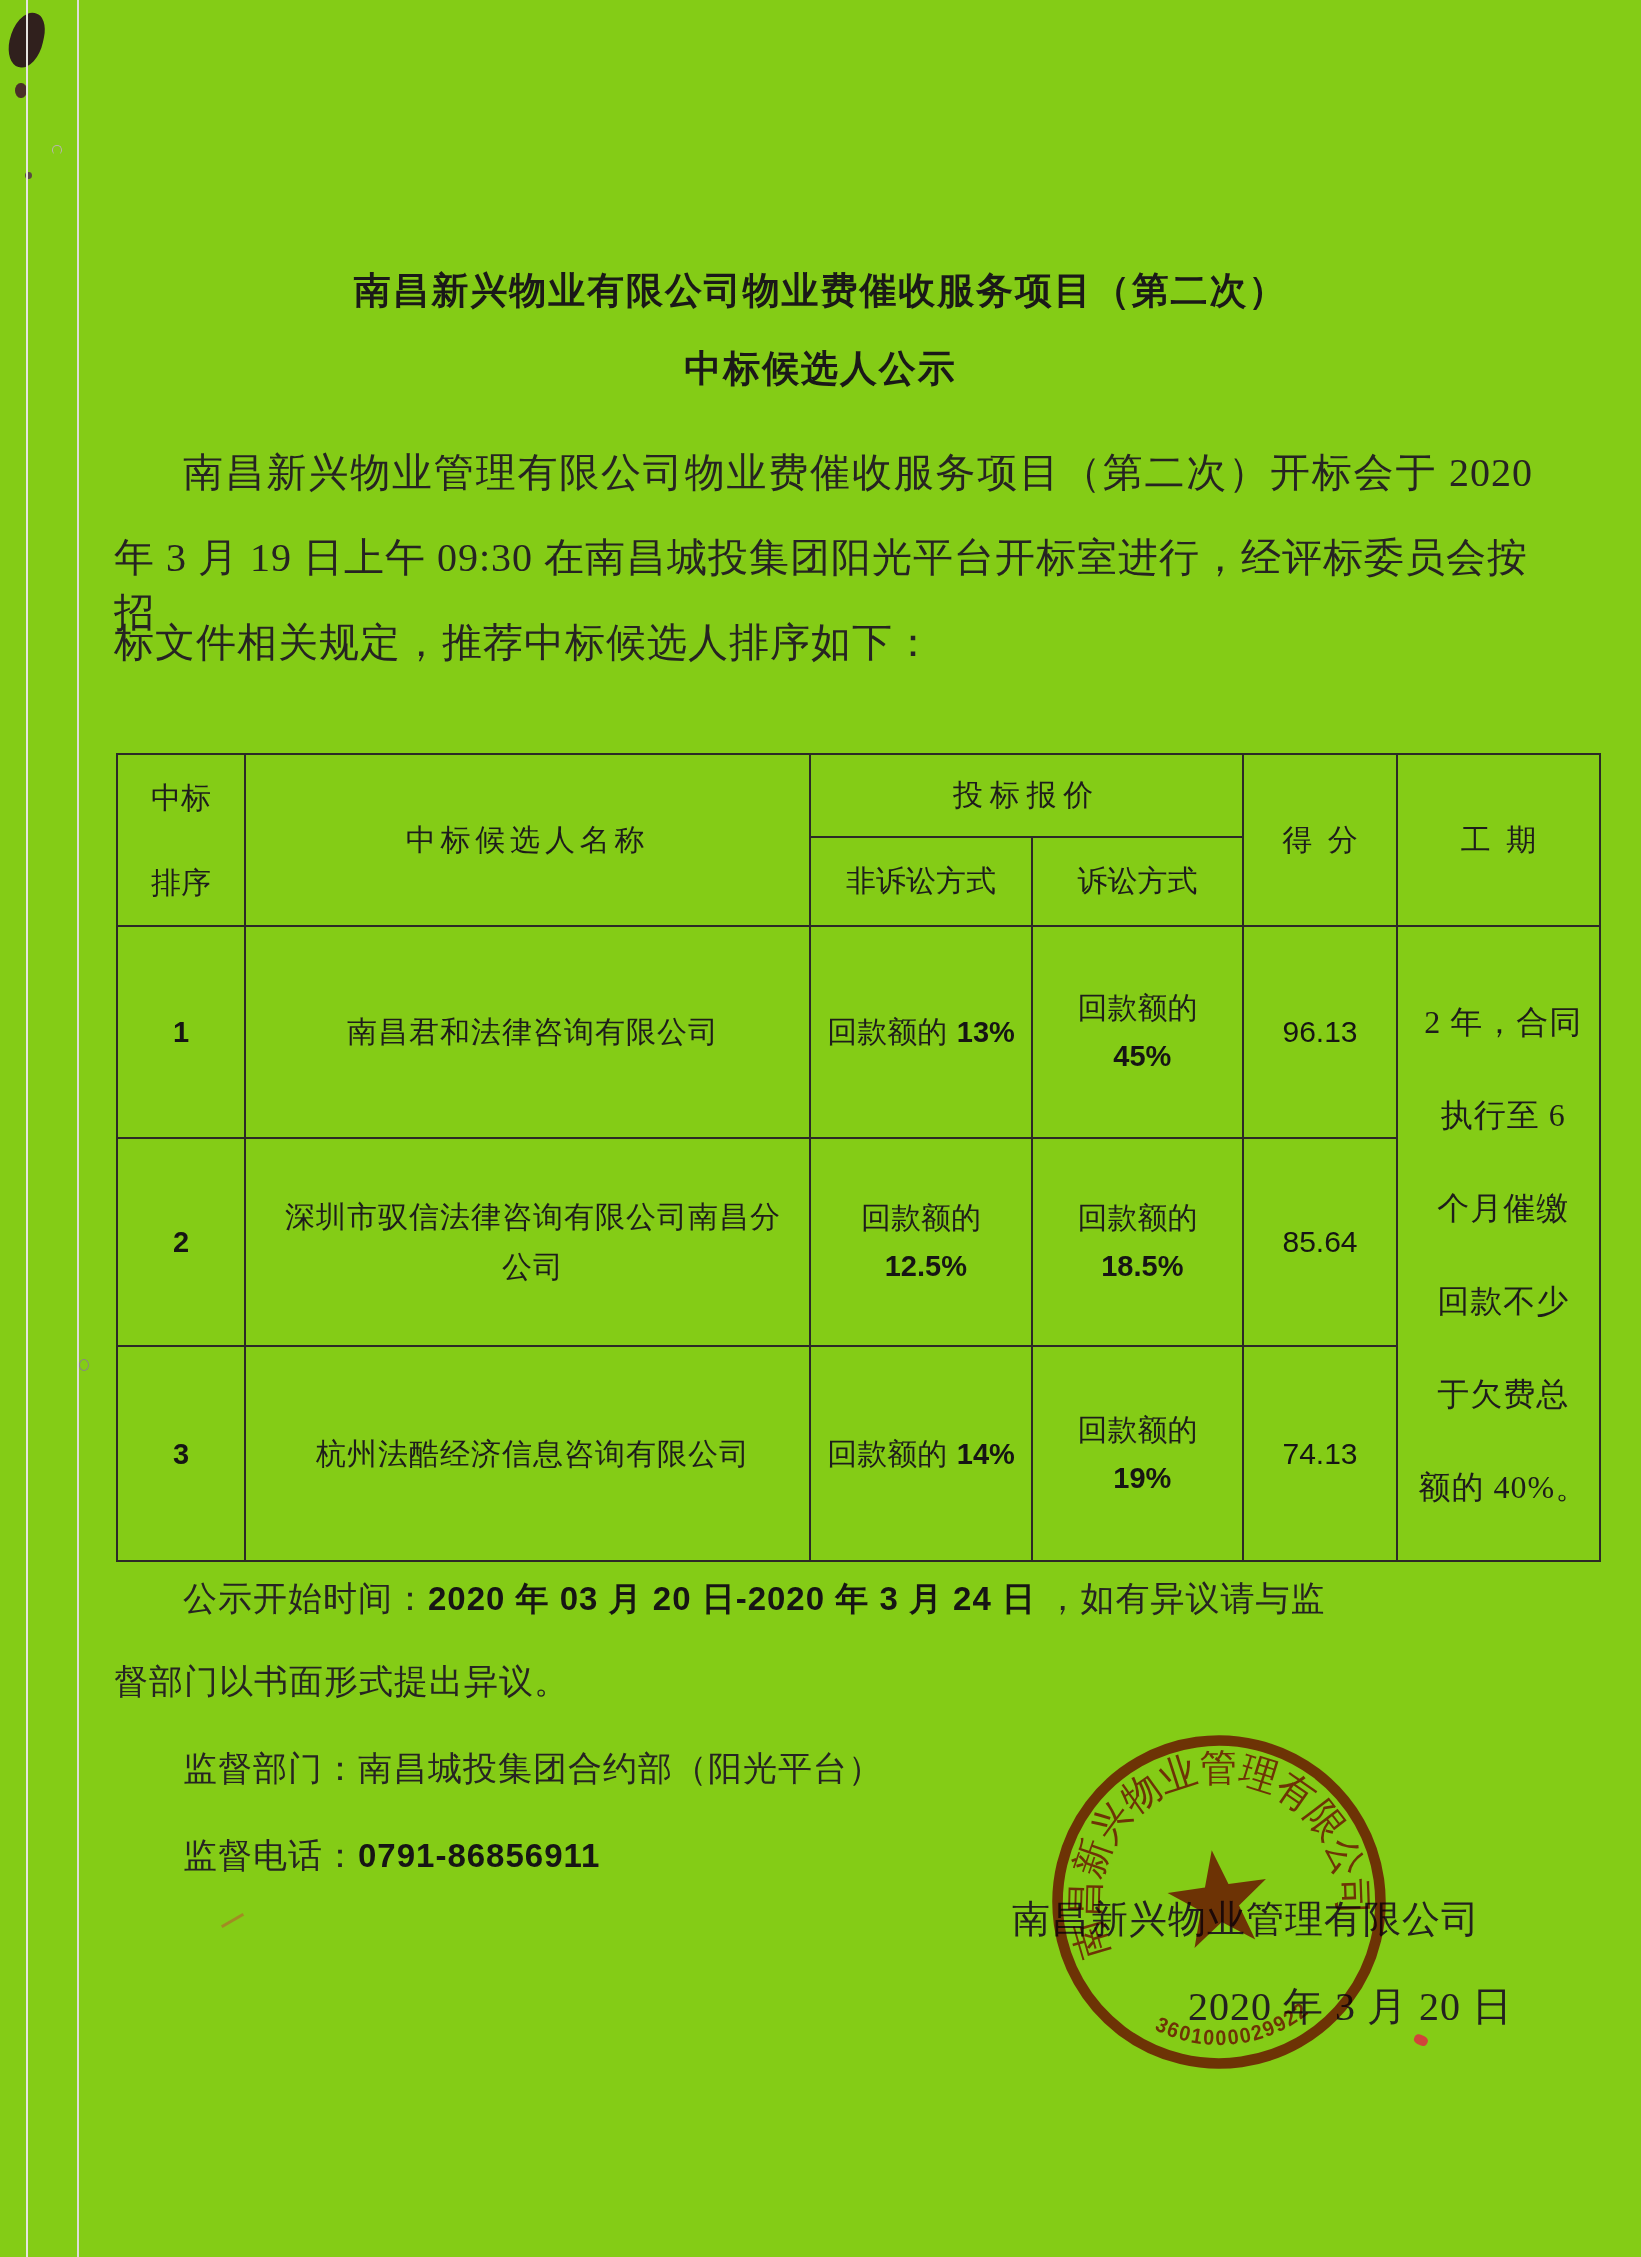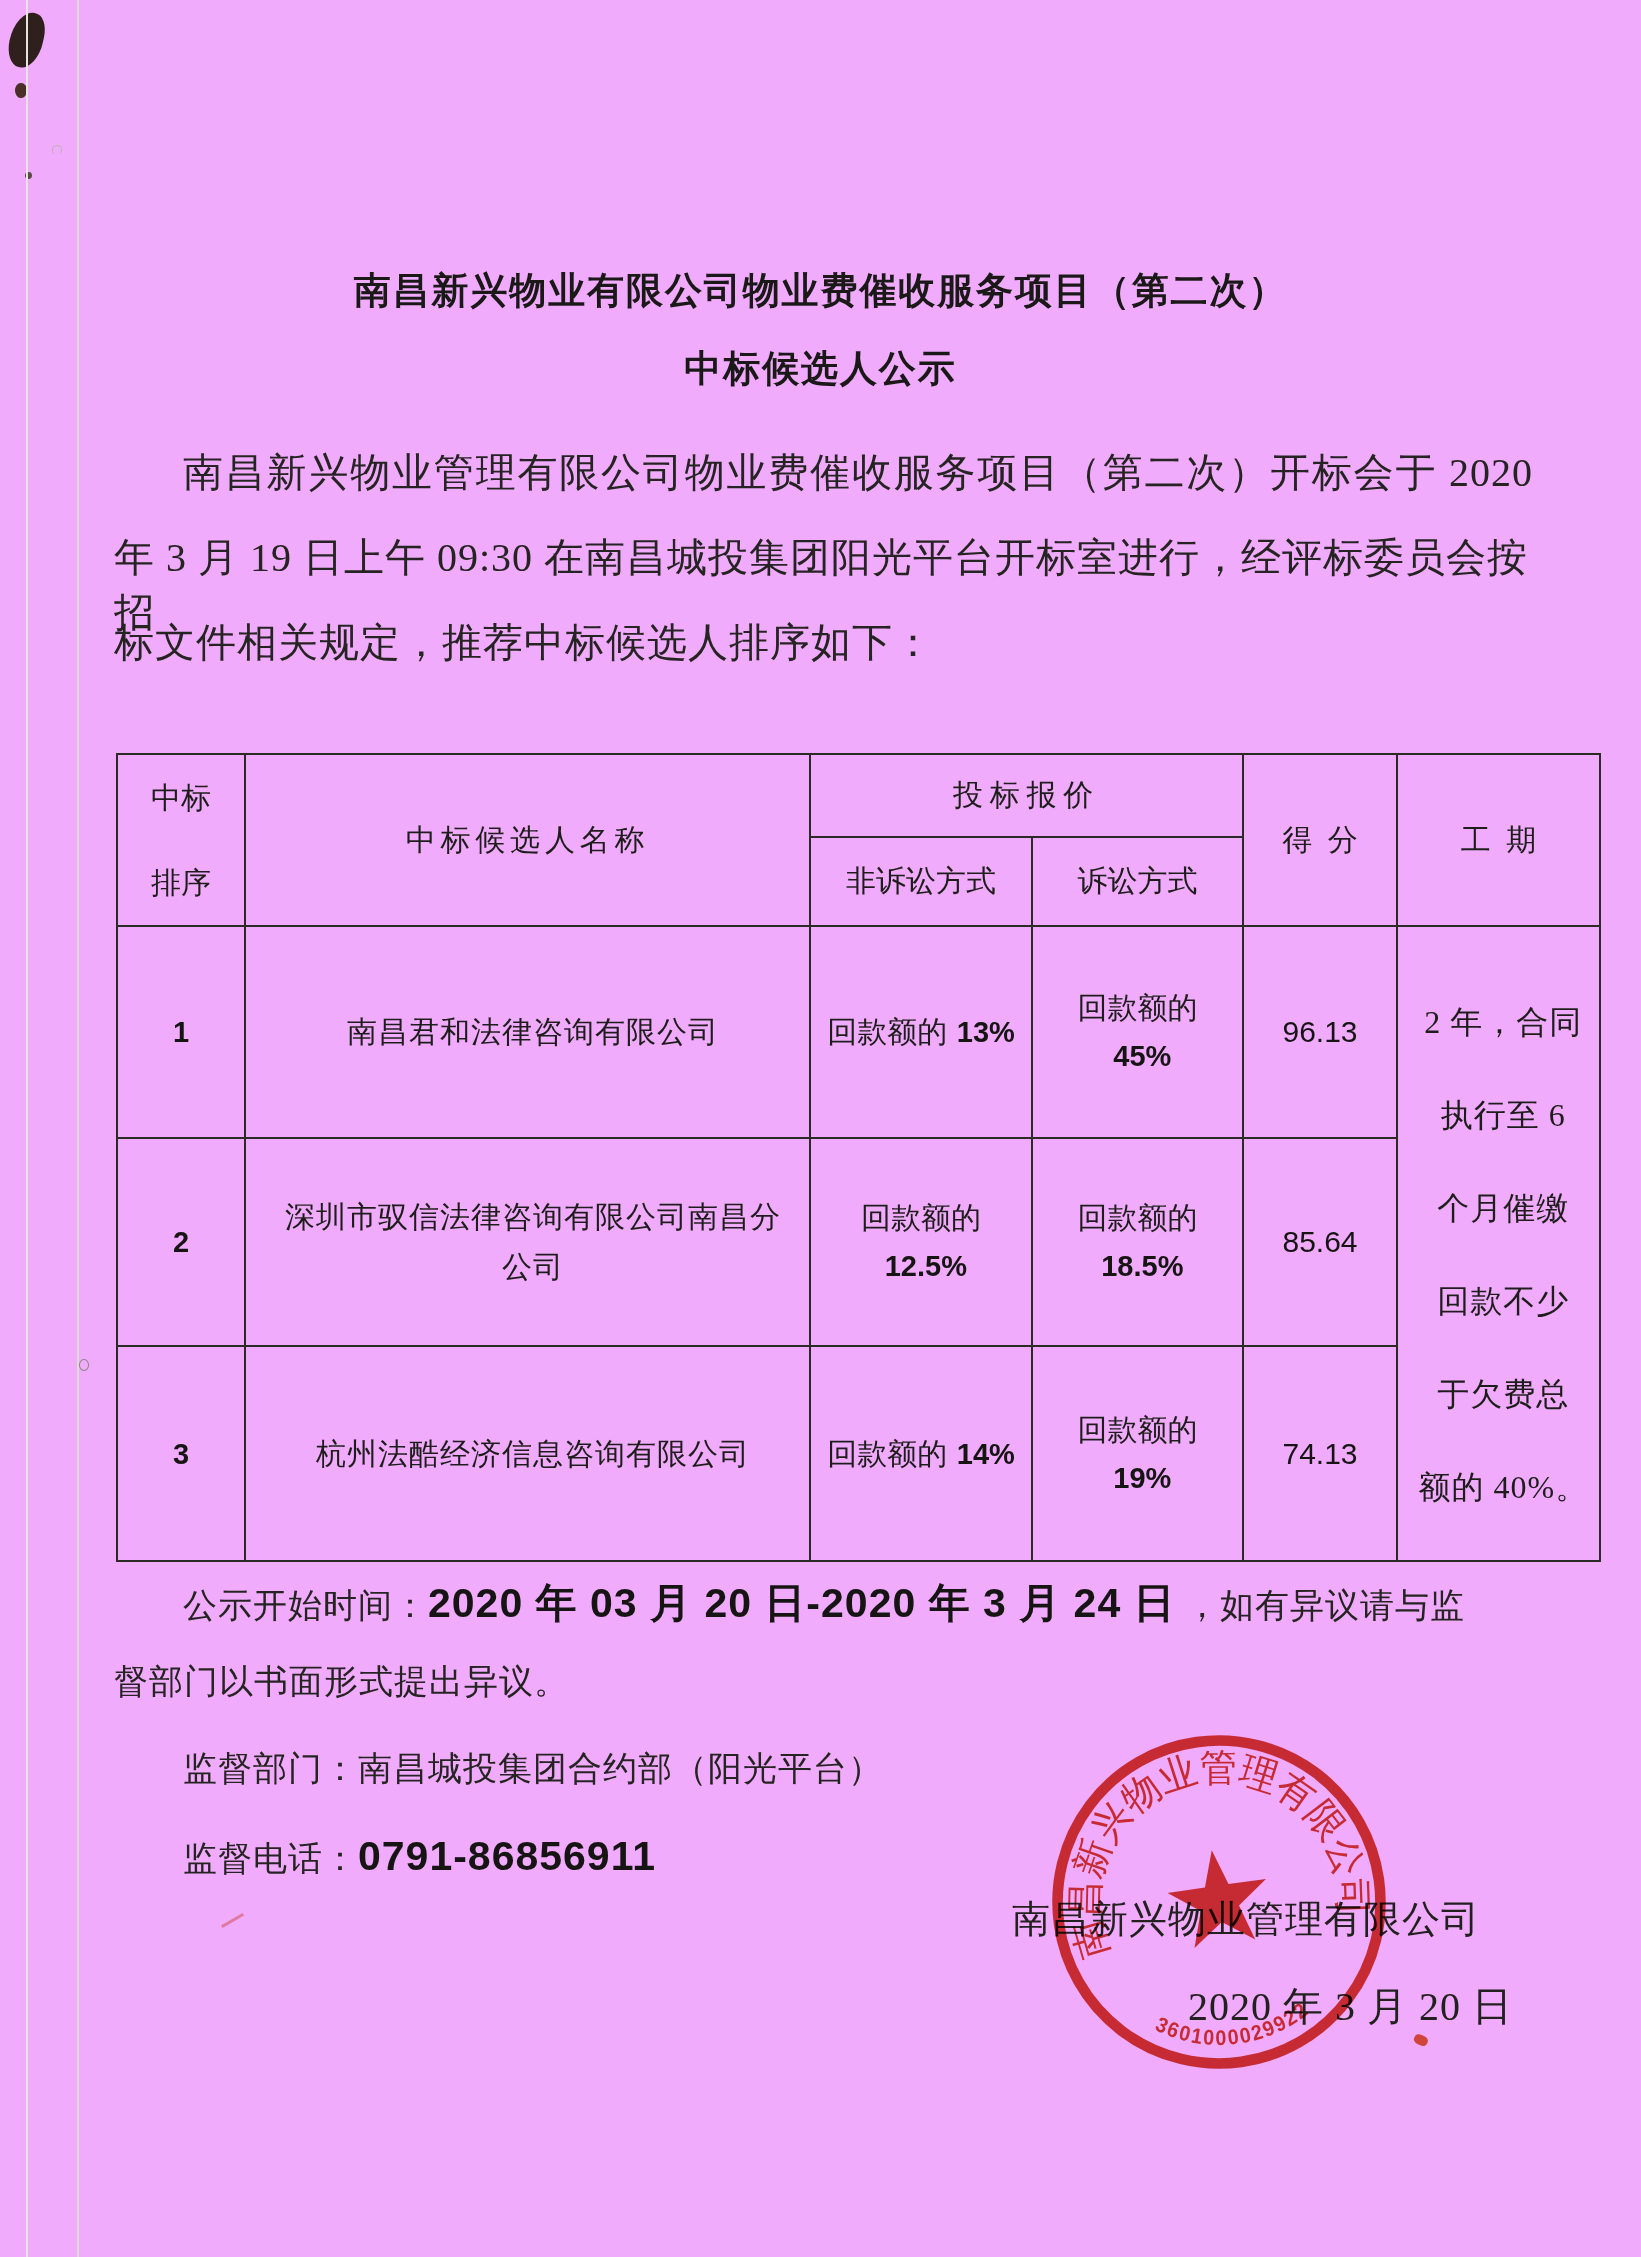--- a/index.html
+++ b/index.html
@@ -1,20 +1,20 @@
 <!DOCTYPE html>
 <html><head>
 <meta charset="utf-8">
 <style>
   * { margin:0; padding:0; box-sizing:border-box; }
   html,body { background:#8a8a8a; }
   .page {
     position:relative;
     width:1641px; height:2257px;
-    background:#f0abfc;
+    background:#84cc16;
     font-family:"Liberation Serif", serif;
     color:#232220;
     overflow:hidden;
   }
   .abs { position:absolute; }
 
   
   .title {
     left:0; width:1641px; text-align:center;
     font-family:"Liberation Sans", sans-serif;
@@ -68,21 +68,21 @@
     font-size:32px; letter-spacing:1px;
   }
   .td-duration div { line-height:93px; white-space:nowrap; }
 
   
   .ftr { font-size:34px; letter-spacing:1px; color:#262422; white-space:nowrap; }
   .f1 { left:183px; top:1576px; }
   .f2 { left:114px; top:1659px; }
   .f3 { left:183px; top:1746px; }
   .f4 { left:183px; top:1833px; }
-  .ftr .num { font-size:41px; }
+  .ftr .num { font-size:33px; }
 
   .sig { font-size:38px; letter-spacing:1px; color:#23211f; white-space:nowrap; }
   .sig1 { left:1012px; top:1894px; }
   .sig2 { left:1188px; top:1979px; font-size:40px; }
 
   
   .seal-svg { left:1045px; top:1728px; mix-blend-mode:multiply; opacity:.9; }
 
   
   .artifact { position:absolute; }

